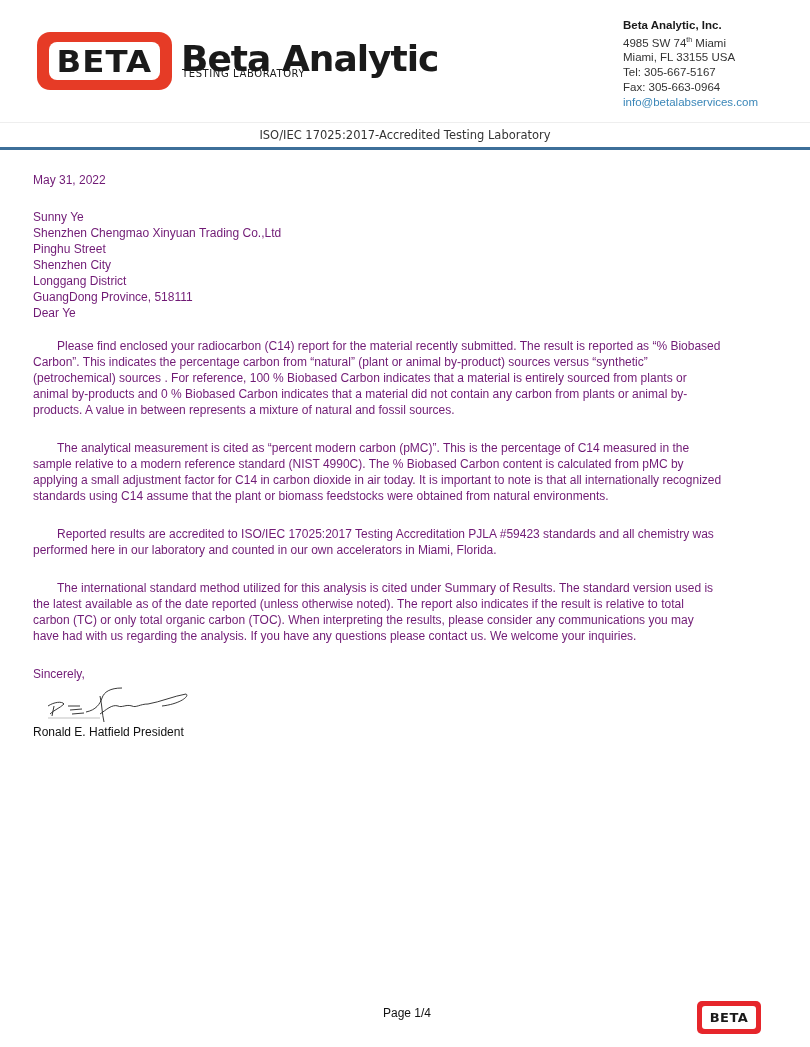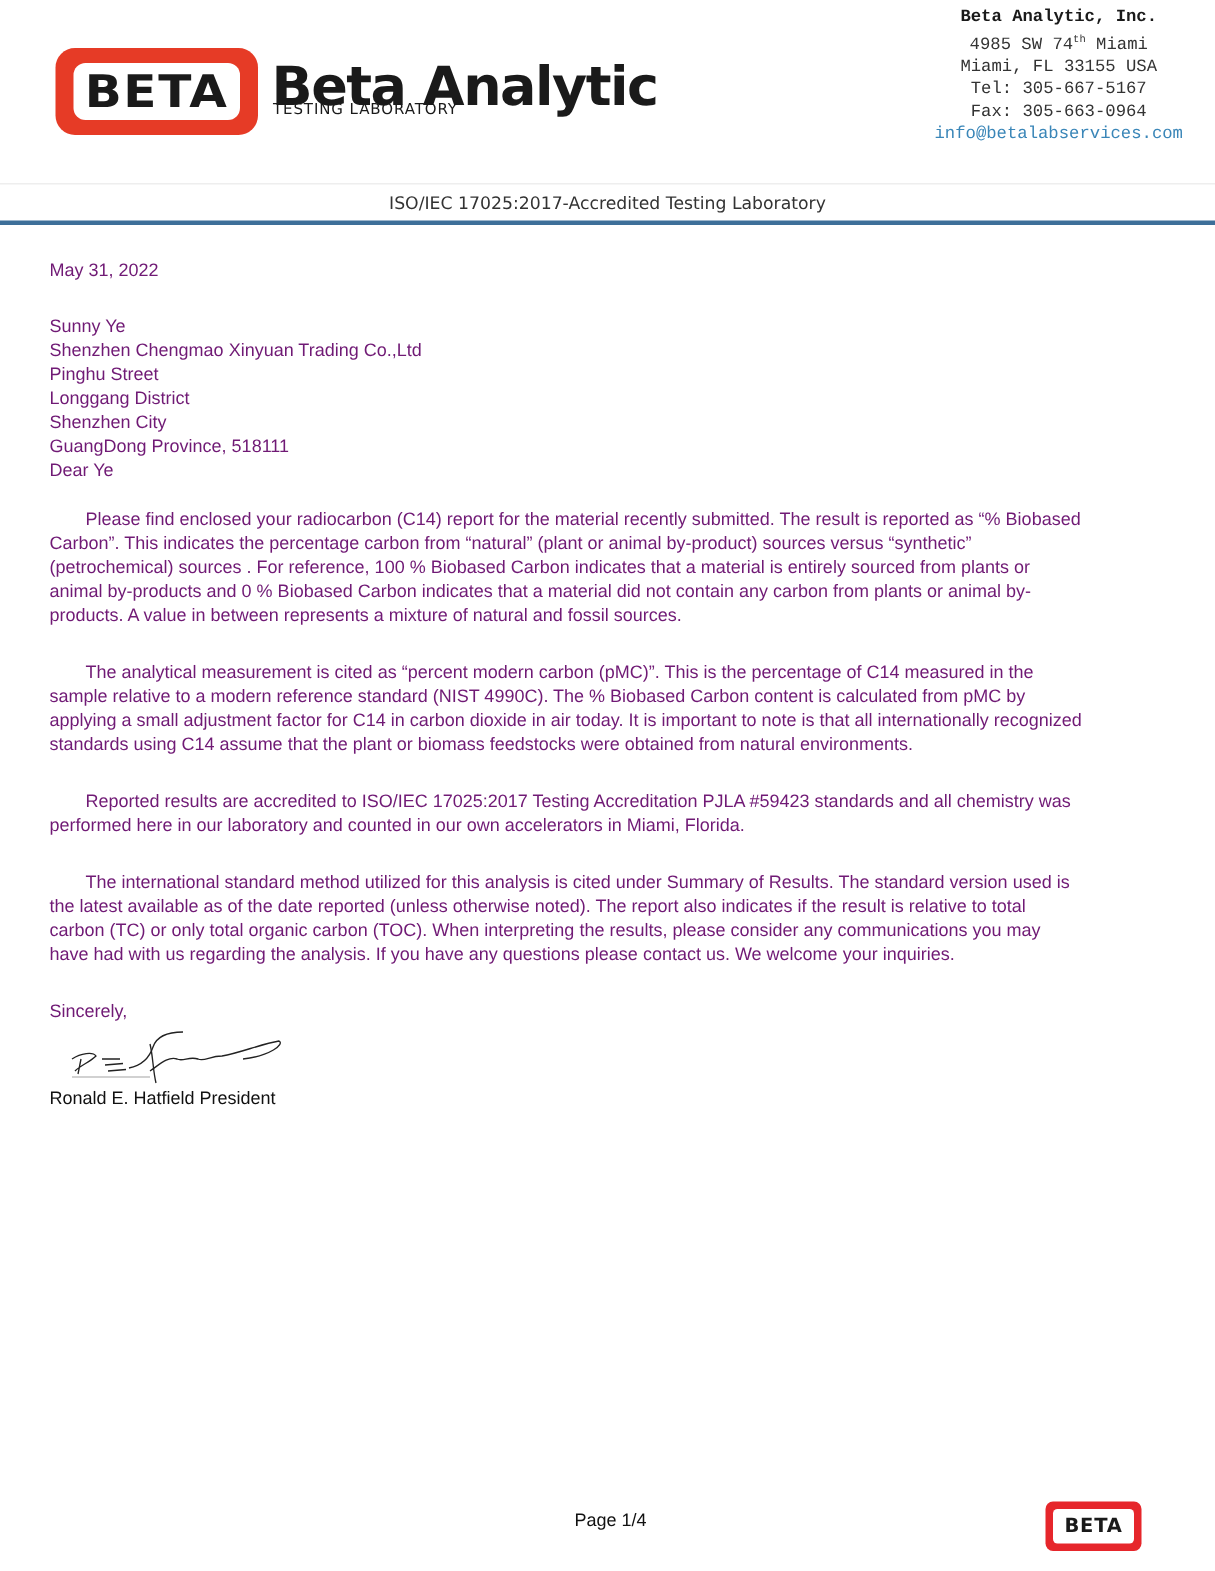--- a/index.html
+++ b/index.html
@@ -10,22 +10,22 @@
   .logo-box { position: absolute; left: 37px; top: 32px; width: 135px; height: 58px;
               background: #e63b26; border-radius: 13px; }
   .logo-inner { position: absolute; left: 12px; top: 10px; width: 111px; height: 38px;
                 background: #fff; border-radius: 8px; display: flex; align-items: center; justify-content: center; }
   .logo-inner span { font-family: "DejaVu Sans", sans-serif; font-weight: bold; font-size: 30px;
                      letter-spacing: 1px; color: #1a1a1a; transform: scaleX(1.08); }
   .brand-name { position: absolute; left: 181px; top: 38px; font-family: "DejaVu Sans", sans-serif;
                 font-weight: bold; font-size: 36px; letter-spacing: -1px; color: #1a1a1a; }
   .brand-sub { position: absolute; left: 182px; top: 68px; font-family: "DejaVu Sans", sans-serif;
                font-size: 10px; letter-spacing: 0.6px; color: #1a1a1a; }
-  .contact { position: absolute; left: 623px; top: 5px; font-family: Liberation Mono, monospace;
-             font-size: 11.5px; line-height: 14.8px; color: #333; text-align: center; }
+  .contact { position: absolute; left: 623px; top: 18px; font-family: Liberation Sans, sans-serif;
+             font-size: 11.5px; line-height: 14.8px; color: #333; }
   .contact .company { font-weight: bold; color: #1a1a1a; }
   .contact .email { color: #3a86b8; }
   .contact sup { font-size: 7px; }
   .accred { position: absolute; left: 0; top: 128px; width: 810px; text-align: center;
             font-family: "DejaVu Sans", sans-serif; font-size: 11.5px; color: #333; padding-left: 0; }
   .accred span { position: relative; left: 0; }
   .blue-rule { position: absolute; left: 0; top: 147px; width: 810px; height: 3px; background: #3d6f99; }
   .letter { position: absolute; left: 33px; top: 172px; width: 690px; font-size: 12px; line-height: 16px; color: #701a75; }
   .date { margin: 0 0 21px 0; }
   .addr div { margin: 0; }
@@ -64,22 +64,22 @@
 <div class="header-sep"></div>
 <div class="accred"><span>ISO/IEC 17025:2017-Accredited Testing Laboratory</span></div>
 <div class="blue-rule"></div>
 
 <div class="letter">
   <div class="date">May 31, 2022</div>
   <div class="addr">
     <div>Sunny Ye</div>
     <div>Shenzhen Chengmao Xinyuan Trading Co.,Ltd</div>
     <div>Pinghu Street</div>
+    <div>Shenzhen City</div>
     <div>Longgang District</div>
-    <div>Shenzhen City</div>
     <div>GuangDong Province, 518111</div>
     <div>Dear Ye</div>
   </div>
   <p class="para first">Please find enclosed your radiocarbon (C14) report for the material recently submitted. The result is reported as “% Biobased Carbon”. This indicates the percentage carbon from “natural” (plant or animal by-product) sources versus “synthetic” (petrochemical) sources . For reference, 100 % Biobased Carbon indicates that a material is entirely sourced from plants or animal by-products and 0 % Biobased Carbon indicates that a material did not contain any carbon from plants or animal by-products. A value in between represents a mixture of natural and fossil sources.</p>
   <p class="para">The analytical measurement is cited as “percent modern carbon (pMC)”. This is the percentage of C14 measured in the sample relative to a modern reference standard (NIST 4990C). The % Biobased Carbon content is calculated from pMC by applying a small adjustment factor for C14 in carbon dioxide in air today. It is important to note is that all internationally recognized standards using C14 assume that the plant or biomass feedstocks were obtained from natural environments.</p>
   <p class="para">Reported results are accredited to ISO/IEC 17025:2017 Testing Accreditation PJLA #59423 standards and all chemistry was performed here in our laboratory and counted in our own accelerators in Miami, Florida.</p>
   <p class="para">The international standard method utilized for this analysis is cited under Summary of Results. The standard version used is the latest available as of the date reported (unless otherwise noted). The report also indicates if the result is relative to total carbon (TC) or only total organic carbon (TOC). When interpreting the results, please consider any communications you may have had with us regarding the analysis. If you have any questions please contact us. We welcome your inquiries.</p>
   <div class="closing">Sincerely,</div>
 </div>
 

